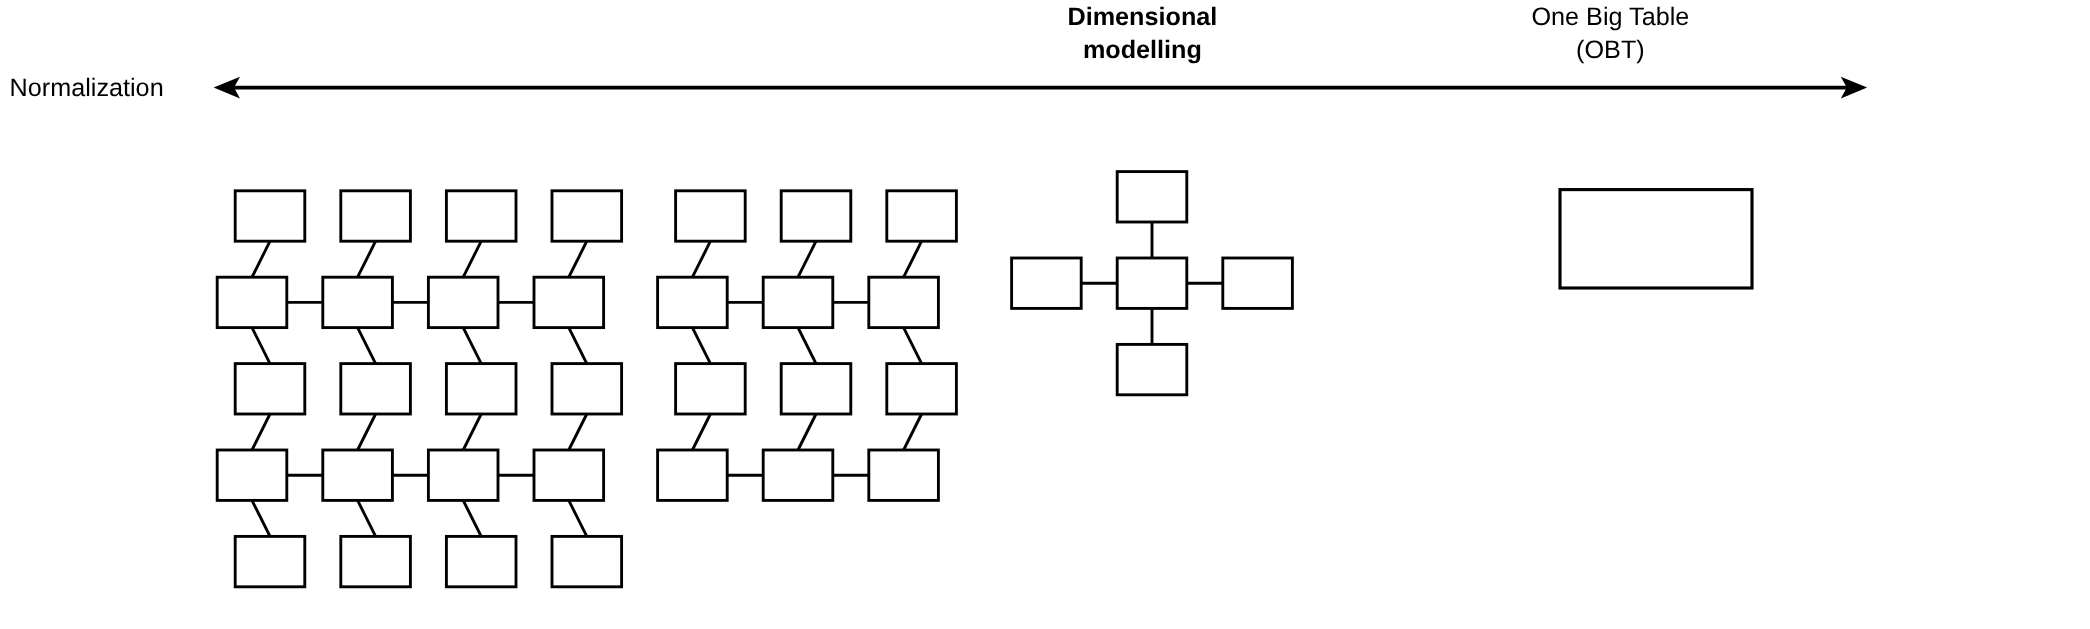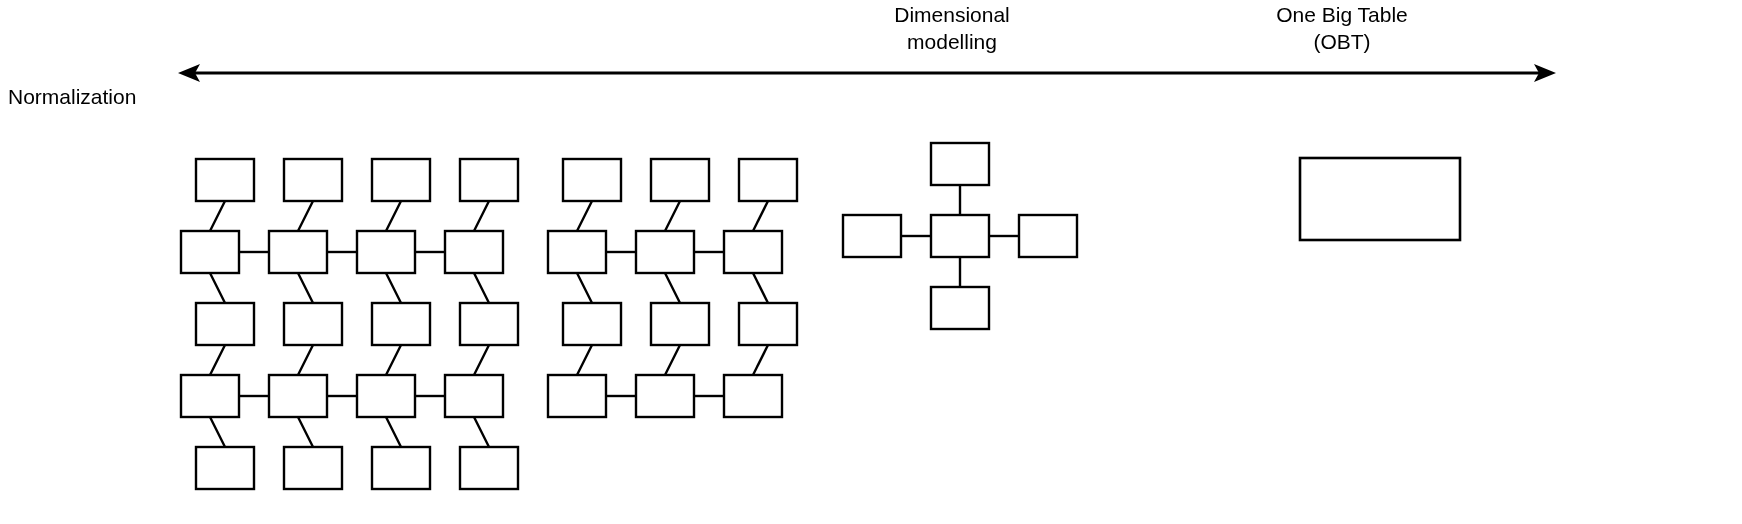--- a/index.html
+++ b/index.html
@@ -22,21 +22,21 @@
   }
 
   
   .axis-label {
     position: absolute;
     font-size: 21px;
     line-height: 25px;
     white-space: nowrap;
     color: #000;
   }
-  #axis-label-left  { left: 8px;  top: 61px; margin-top: 23px; }
+  #axis-label-left  { left: 8px;  top: 61px; }
   #axis-label-right { left: 1570px; top: 61px; }
 
   .axis-arrow {
     position: absolute;
     left: 178px;
     top: 56px;
     width: 1378px;
     height: 34px;
   }
 
@@ -44,21 +44,21 @@
   .caption {
     position: absolute;
     text-align: center;
     font-size: 21px;
     line-height: 27px;
     white-space: pre-line;
     color: #000;
   }
   #caption-dv   { left: 200px;  top: 1px;  width: 260px; }
   #caption-3nf  { left: 538px;  top: 1px;  width: 260px; }
-  #caption-dim  { left: 822px;  top: 1px;  width: 260px; }
+  #caption-dim  { left: 822px;  top: 1px;  width: 260px; font-weight: bold; }
   #caption-obt  { left: 1212px; top: 1px;  width: 260px; }
 
   
   .model-group {
     position: absolute;
   }
   #group-dv   { left: 160px;  top: 140px; }
   #group-3nf  { left: 530px;  top: 124px; }
   #group-dim  { left: 820px;  top: 124px; }
   #group-obt  { left: 1280px; top: 140px; }

